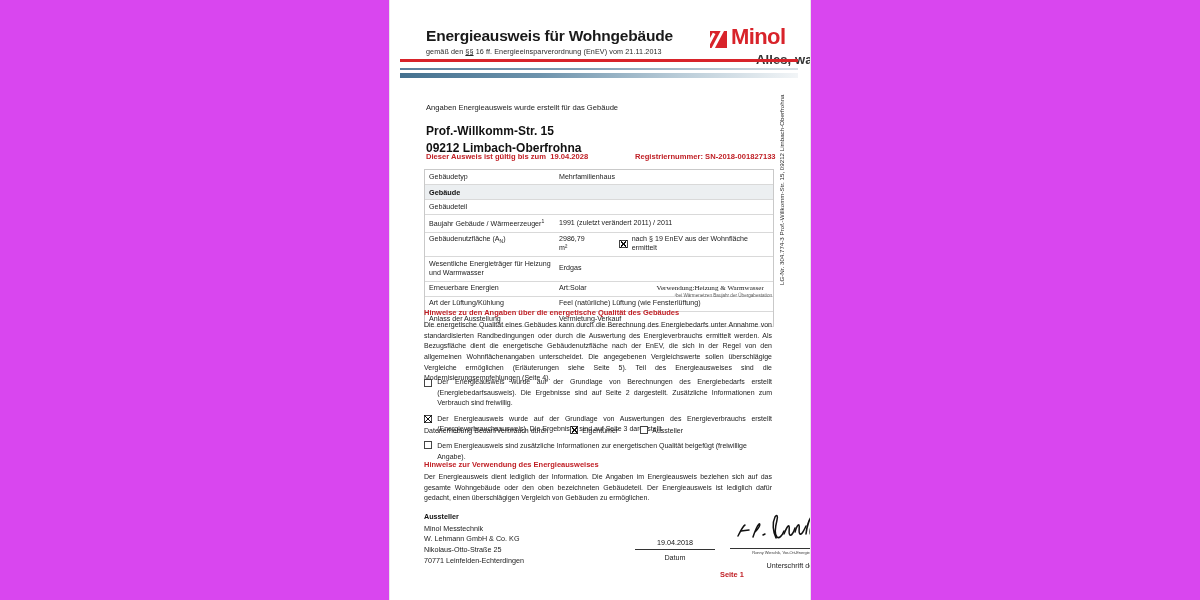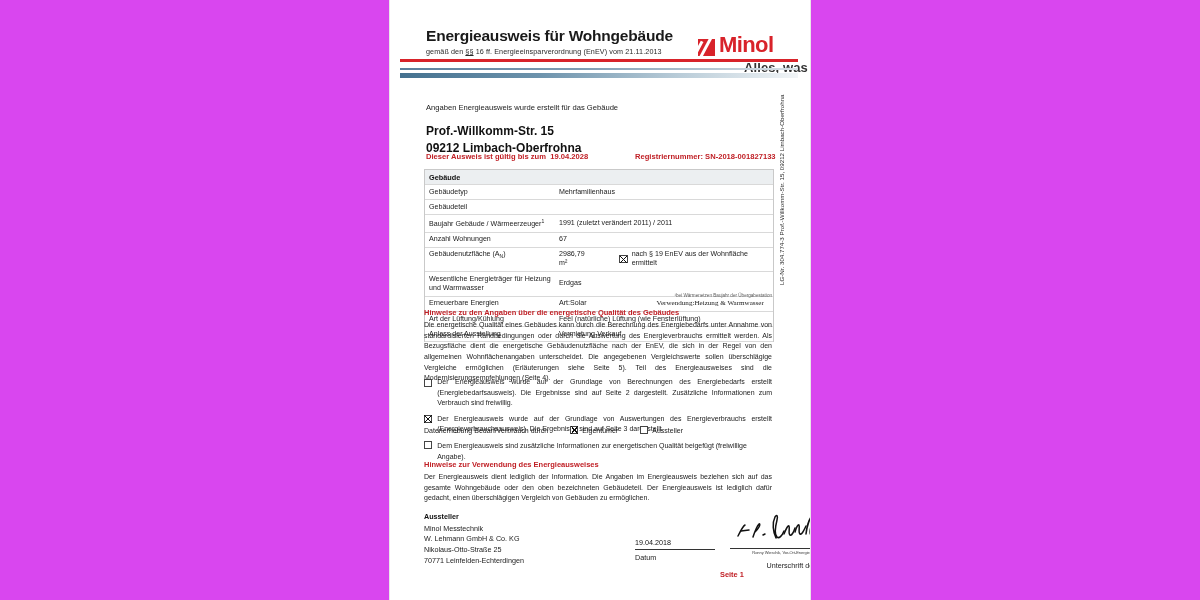--- a/index.html
+++ b/index.html
@@ -25,21 +25,21 @@
   .hdr{position:absolute;left:36px;top:28px;width:352px;}
   .hdr-title{
     font-size:15.5px;font-weight:bold;letter-spacing:-0.2px;color:#1a1a1a;
     line-height:1.05;white-space:nowrap;
   }
   .hdr-sub{
     margin-top:3px;font-size:7.2px;color:#2a2a2a;white-space:nowrap;letter-spacing:0.1px;
   }
   .hdr-sub u{text-decoration:underline;}
 
-  .logo{position:absolute;left:272px;top:0px;width:110px;height:34px;margin-top:8px;}
+  .logo{position:absolute;left:284px;top:0px;width:110px;height:34px;}
   .logo-mark{
     position:absolute;left:0;top:3px;width:17px;height:17px;background:#d8232a;overflow:hidden;
   }
   .logo-mark:after{
     content:"";position:absolute;left:-3px;top:1px;width:3.2px;height:24px;background:#fff;
     transform:rotate(28deg);transform-origin:center;
   }
   .logo-mark:before{
     content:"";position:absolute;left:6px;top:-3px;width:2.6px;height:24px;background:#fff;
     transform:rotate(28deg);transform-origin:center;
@@ -106,21 +106,21 @@
   .extra-info .txt{font-size:7px;color:#1b1b1b;line-height:1.5;}
 
   .sec-usage{position:absolute;left:34px;top:460px;width:348px;}
   .sec-usage .note-p{margin-top:3px;}
 
   
   .aussteller{position:absolute;left:34px;top:512px;width:200px;}
   .aussteller .lbl{font-size:7.2px;font-weight:bold;color:#111;margin-bottom:2.5px;}
   .aussteller .ln{font-size:7.2px;color:#1b1b1b;line-height:1.52;}
 
-  .datebox{position:absolute;left:245px;top:538px;width:80px;text-align:left;}
+  .datebox{position:absolute;left:245px;top:538px;width:80px;text-align:center;}
   .datebox .val{font-size:7.2px;color:#111;padding-bottom:1.5px;border-bottom:0.8px solid #333;}
   .datebox .cap{font-size:7.2px;color:#222;margin-top:3px;}
 
   .sigbox{position:absolute;left:340px;top:512px;width:160px;text-align:center;}
   .sig-img{height:36px;position:relative;}
   .sig-img svg{position:absolute;left:2px;top:-2px;}
   .sig-name{font-size:4px;color:#3b3b3b;border-top:0.8px solid #333;padding-top:1px;white-space:nowrap;letter-spacing:-0.05px;}
   .sig-cap{font-size:7.2px;color:#222;margin-top:6px;}
 
   .vertical-note{
@@ -163,43 +163,39 @@
     <div class="valid-row">
       <span>Dieser Ausweis ist gültig bis zum</span>
       &nbsp;<span class="vdate">19.04.2028</span>
     </div>
     <div class="reg">
       <span>Registriernummer:</span>
       <span>SN-2018-001827133</span>
     </div>
 
     <div class="tbl">
+      <div class="row">
+        <div class="c1">Gebäudetyp</div>
+        <div class="c2">Mehrfamilienhaus</div>
+      </div>
+
       <div class="row head">
         <div class="th">Gebäude</div>
       </div>
 
       <div class="row">
-        <div class="c1">Gebäudetyp</div>
-        <div class="c2">Mehrfamilienhaus</div>
-      </div>
-
-      <div class="row">
         <div class="c1">Gebäudeteil</div>
         <div class="c2"></div>
       </div>
 
       <div class="row">
         <div class="c1"><span>Baujahr Gebäude / Wärmeerzeuger</span><span class="sup">1</span></div>
         <div class="c2">1991 (zuletzt verändert 2011) / 2011</div>
       </div>
 
-      <div class="row">
-        <div class="c1">Anzahl Wohnungen</div>
-        <div class="c2">67</div>
-      </div>
 
       <div class="row">
         <div class="c1"><span>Gebäudenutzfläche (A</span><sub style="font-size:5px">N</sub><span>)</span></div>
         <div class="c2">
           <span>2986,79 m²</span>
           <span class="inline-cb">
             <span class="cb checked"></span>
             <span>nach § 19 EnEV aus der Wohnfläche ermittelt</span>
           </span>
         </div>

